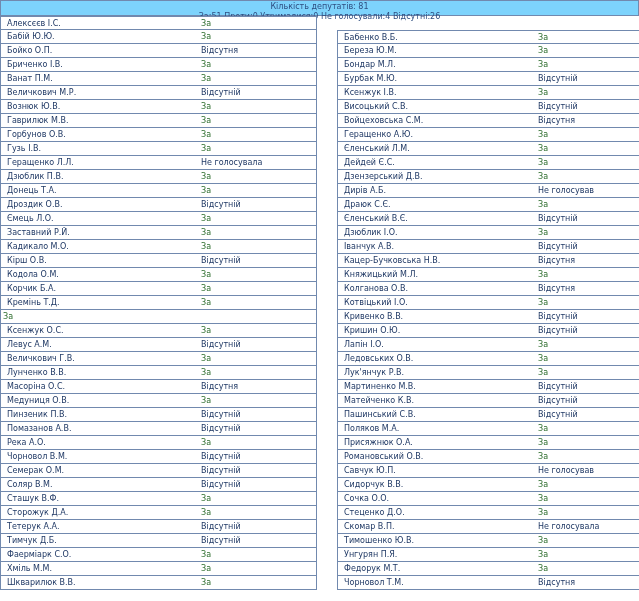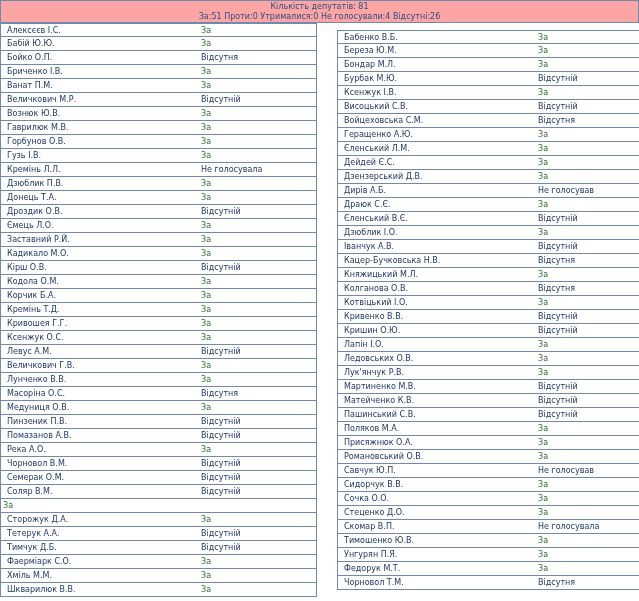--- a/index.html
+++ b/index.html
@@ -10,39 +10,39 @@
     width: 639px;
     height: 601px;
     background: #ffffff;
     font-family: "DejaVu Sans", "Liberation Sans", sans-serif;
     font-size: 8px;
     color: #1f3864;
     overflow: hidden;
   }
 
   #summary-panel {
-    background: #fca5a5;
+    background: #7dd3fc;
     border: 1px solid #7189ae;
     box-sizing: border-box;
     width: 639px;
-    height: 23px;
+    height: 16px;
     padding-top: 1px;
     text-align: center;
   }
   #summary-panel .sum-line {
     color: #2e4e80;
     font-size: 8px;
     line-height: 10px;
     text-align: center;
     white-space: nowrap;
   }
 
   #columns {
     display: flex;
-    align-items: center;
+    align-items: flex-end;
     width: 552px;
   }
   .vote-column {
     width: 317px;
     flex: 0 0 317px;
   }
   .vote-column.right {
     margin-left: 20px;
   }
 
@@ -125,21 +125,21 @@
       </div>
       <div class="vote-row">
         <span class="deputy-name">Горбунов О.В.</span>
         <span class="vote-value vote-za">За</span>
       </div>
       <div class="vote-row">
         <span class="deputy-name">Гузь І.В.</span>
         <span class="vote-value vote-za">За</span>
       </div>
       <div class="vote-row">
-        <span class="deputy-name">Кремінь Л.Л.</span>
+        <span class="deputy-name">Геращенко Л.Л.</span>
         <span class="vote-value vote-novote">Не голосувала</span>
       </div>
       <div class="vote-row">
         <span class="deputy-name">Дзюблик П.В.</span>
         <span class="vote-value vote-za">За</span>
       </div>
       <div class="vote-row">
         <span class="deputy-name">Донець Т.А.</span>
         <span class="vote-value vote-za">За</span>
       </div>
@@ -169,21 +169,20 @@
       </div>
       <div class="vote-row">
         <span class="deputy-name">Корчик Б.А.</span>
         <span class="vote-value vote-za">За</span>
       </div>
       <div class="vote-row">
         <span class="deputy-name">Кремінь Т.Д.</span>
         <span class="vote-value vote-za">За</span>
       </div>
       <div class="vote-row">
-        <span class="deputy-name">Кривошея Г.Г.</span>
         <span class="vote-value vote-za">За</span>
       </div>
       <div class="vote-row">
         <span class="deputy-name">Ксенжук О.С.</span>
         <span class="vote-value vote-za">За</span>
       </div>
       <div class="vote-row">
         <span class="deputy-name">Левус А.М.</span>
         <span class="vote-value vote-absent">Відсутній</span>
       </div>
@@ -221,20 +220,21 @@
       </div>
       <div class="vote-row">
         <span class="deputy-name">Семерак О.М.</span>
         <span class="vote-value vote-absent">Відсутній</span>
       </div>
       <div class="vote-row">
         <span class="deputy-name">Соляр В.М.</span>
         <span class="vote-value vote-absent">Відсутній</span>
       </div>
       <div class="vote-row">
+        <span class="deputy-name">Сташук В.Ф.</span>
         <span class="vote-value vote-za">За</span>
       </div>
       <div class="vote-row">
         <span class="deputy-name">Сторожук Д.А.</span>
         <span class="vote-value vote-za">За</span>
       </div>
       <div class="vote-row">
         <span class="deputy-name">Тетерук А.А.</span>
         <span class="vote-value vote-absent">Відсутній</span>
       </div>

